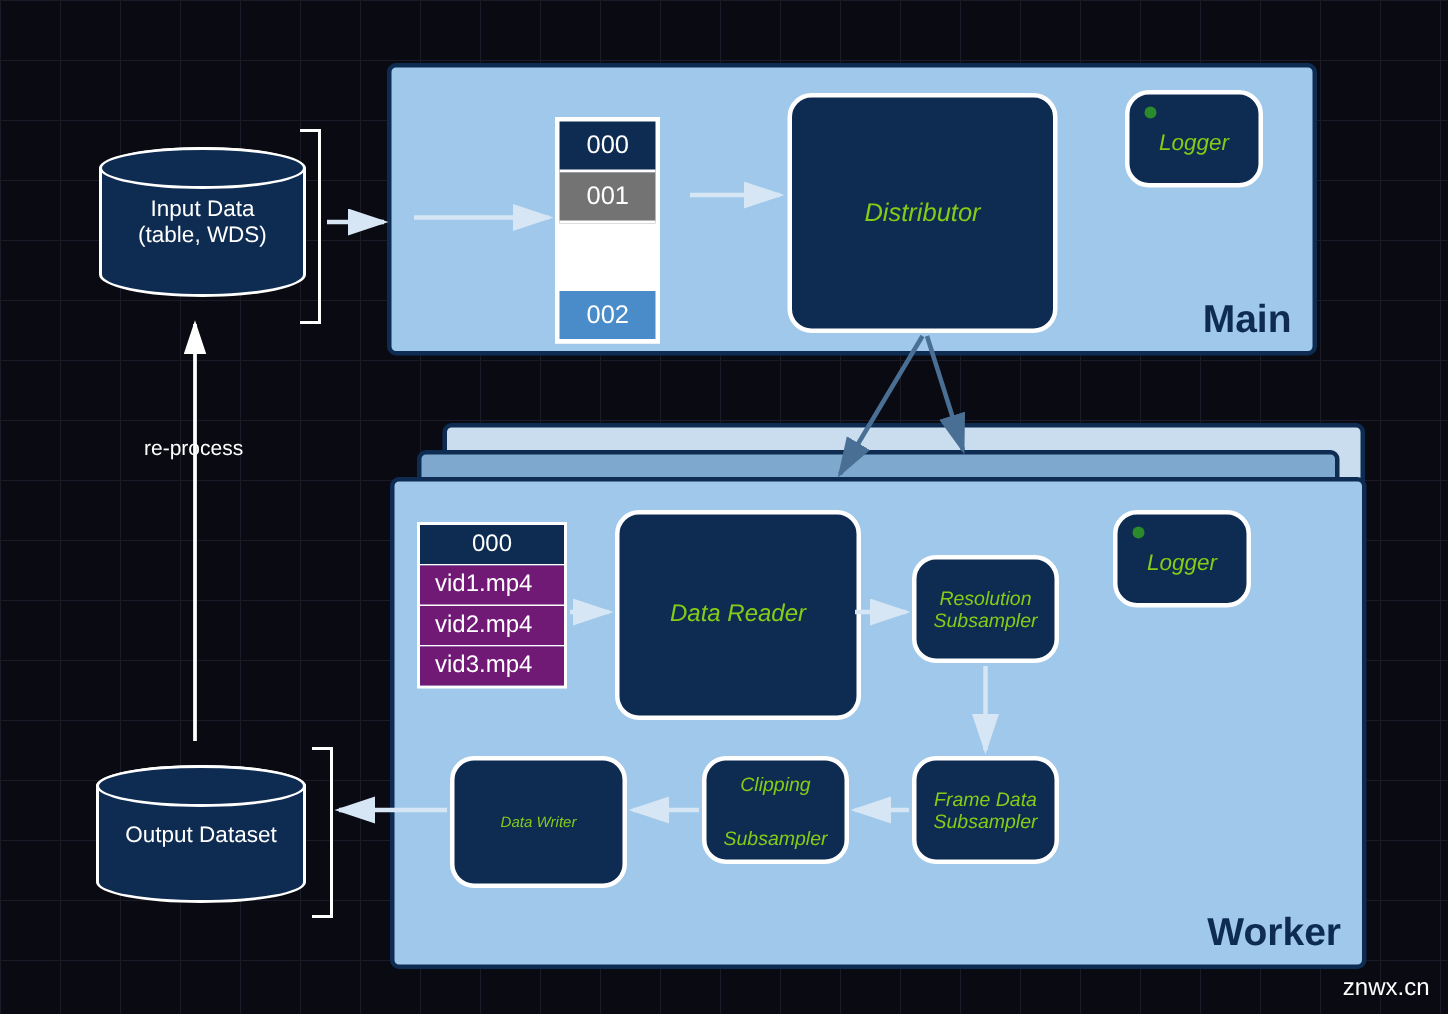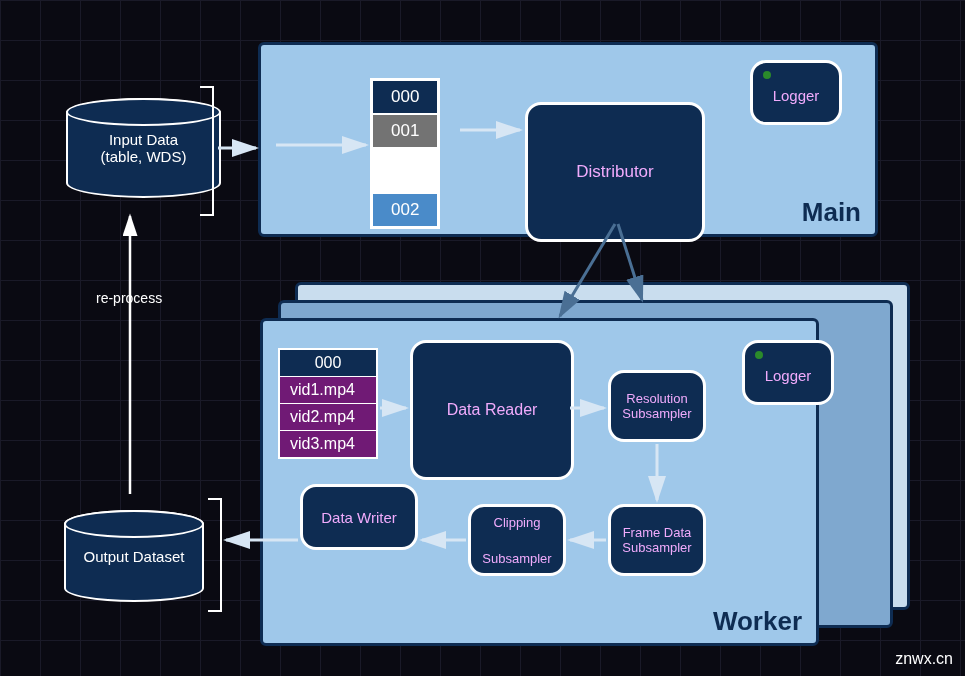--- a/index.html
+++ b/index.html
@@ -54,27 +54,28 @@
     bottom: 6px;
     color: #0e2c52;
     font-size: 26px;
     font-weight: 700;
   }
   .node {
     position: absolute;
     background: #0e2c52;
     border: 3px solid #fff;
     border-radius: 16px;
-    color: #f0abfc;
+    color: #84cc16;
     display: flex;
     flex-direction: column;
     align-items: center;
     justify-content: center;
     font-size: 15px;
     text-align: left;
+    font-style: italic;
   }
   .shard-table {
     position: absolute;
     border: 3px solid #fff;
     background: #fff;
     font-size: 17px;
     color: #fff;
     text-align: center;
   }
   .shard-table .row {
@@ -124,21 +125,21 @@
     bottom: 8px;
     color: #fff;
     font-size: 16px;
     font-family: Arial, sans-serif;
   }
   svg.arrows { position: absolute; top: 0; left: 0; pointer-events: none; }
 </style>
 </head>
 <body>
 
-<div class="cylinder" style="left:66px; top:98px; width:155px; height:100px;">
+<div class="cylinder" style="left:66px; top:98px; width:138px; height:100px;">
   <span>Input Data</span>
   <span>(table, WDS)</span>
 </div>
 <div class="bracket" style="left:200px; top:86px; height:130px;"></div>
 
 <div class="cylinder" style="left:64px; top:510px; width:140px; height:92px;">
   <span>Output Dataset</span>
 </div>
 <div class="bracket" style="left:208px; top:498px; height:114px;"></div>
 
@@ -149,33 +150,33 @@
 <div class="panel" style="left:258px; top:42px; width:620px; height:195px;">
   <span class="panel-label">Main</span>
 </div>
 
 <div class="shard-table" style="left:370px; top:78px;">
   <div class="row hdr">000</div>
   <div class="row r2">001</div>
   <div class="row r3">002</div>
 </div>
 
-<div class="node" style="left:525px; top:62px; width:180px; height:140px; font-size:17px;margin-top:40px;">
+<div class="node" style="left:525px; top:62px; width:180px; height:160px; font-size:17px;">
   <span>Distributor</span>
 </div>
 
 <div class="node" style="left:750px; top:60px; width:92px; height:65px;">
   <div class="dot"></div>
   <span style="margin-top:6px;">Logger</span>
 </div>
 
 <div class="back1" style="left:295px; top:282px; width:615px; height:328px;"></div>
 <div class="back2" style="left:278px; top:300px; width:615px; height:328px;"></div>
 
-<div class="panel" style="left:260px; top:318px; width:559px; height:328px;">
+<div class="panel" style="left:260px; top:318px; width:651px; height:328px;">
   <span class="panel-label">Worker</span>
 </div>
 
 <div class="file-table" style="left:278px; top:348px; width:100px;">
   <div class="frow hd">000</div>
   <div class="frow">vid1.mp4</div>
   <div class="frow">vid2.mp4</div>
   <div class="frow">vid3.mp4</div>
 </div>
 
@@ -196,21 +197,21 @@
 <div class="node" style="left:608px; top:504px; width:98px; height:72px; font-size:13px;">
   <span>Frame Data</span>
   <span>Subsampler</span>
 </div>
 
 <div class="node" style="left:468px; top:504px; width:98px; height:72px; font-size:13px;gap:21px;">
   <span>Clipping</span>
   <span>Subsampler</span>
 </div>
 
-<div class="node" style="left:300px; top:484px; width:118px; height:66px; font-size:15px;">
+<div class="node" style="left:300px; top:504px; width:118px; height:88px; font-size:10px;">
   <span>Data Writer</span>
 </div>
 
 <div class="watermark">znwx.cn</div>
 
 <svg class="arrows" width="965" height="676">
   <defs>
     <marker id="aw" markerWidth="10" markerHeight="10" refX="8" refY="3" orient="auto">
       <path d="M0,0 L9,3 L0,6 Z" fill="#d7e6f4"></path>
     </marker>

